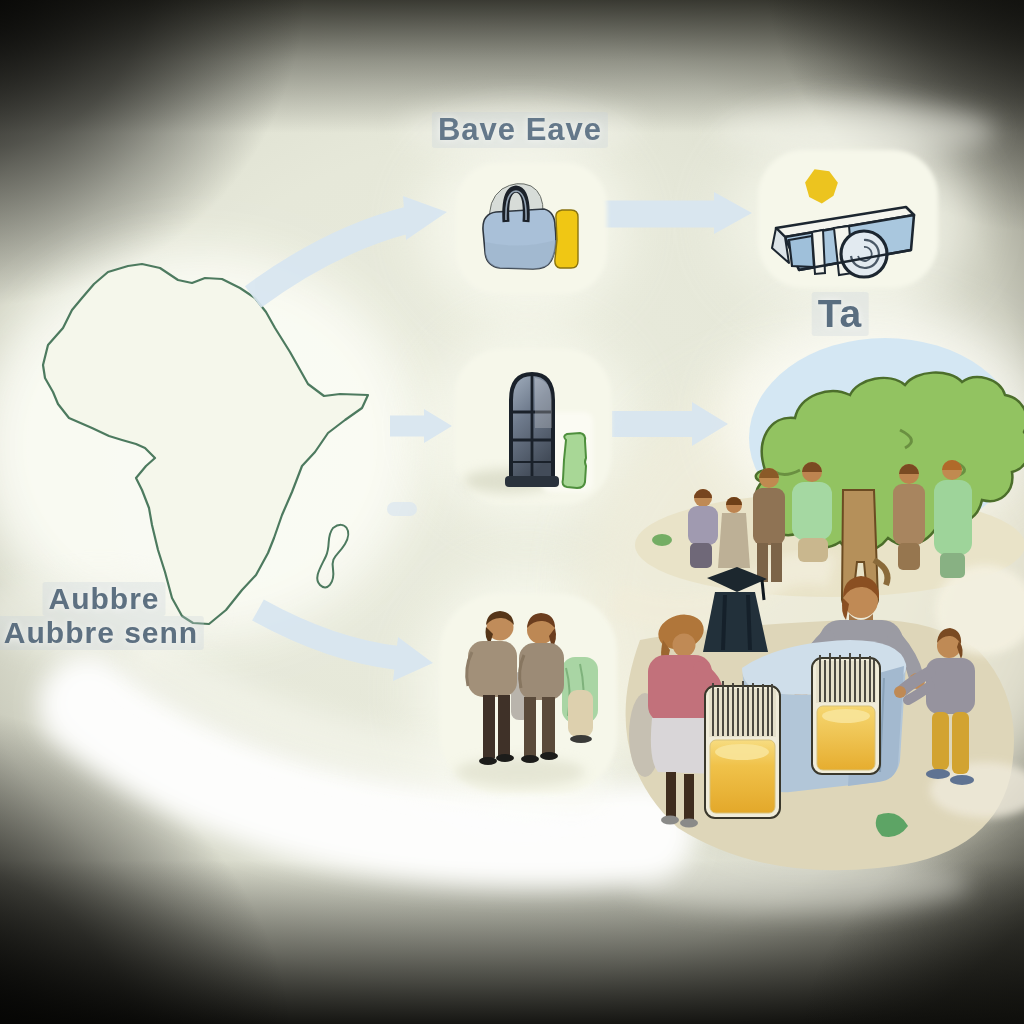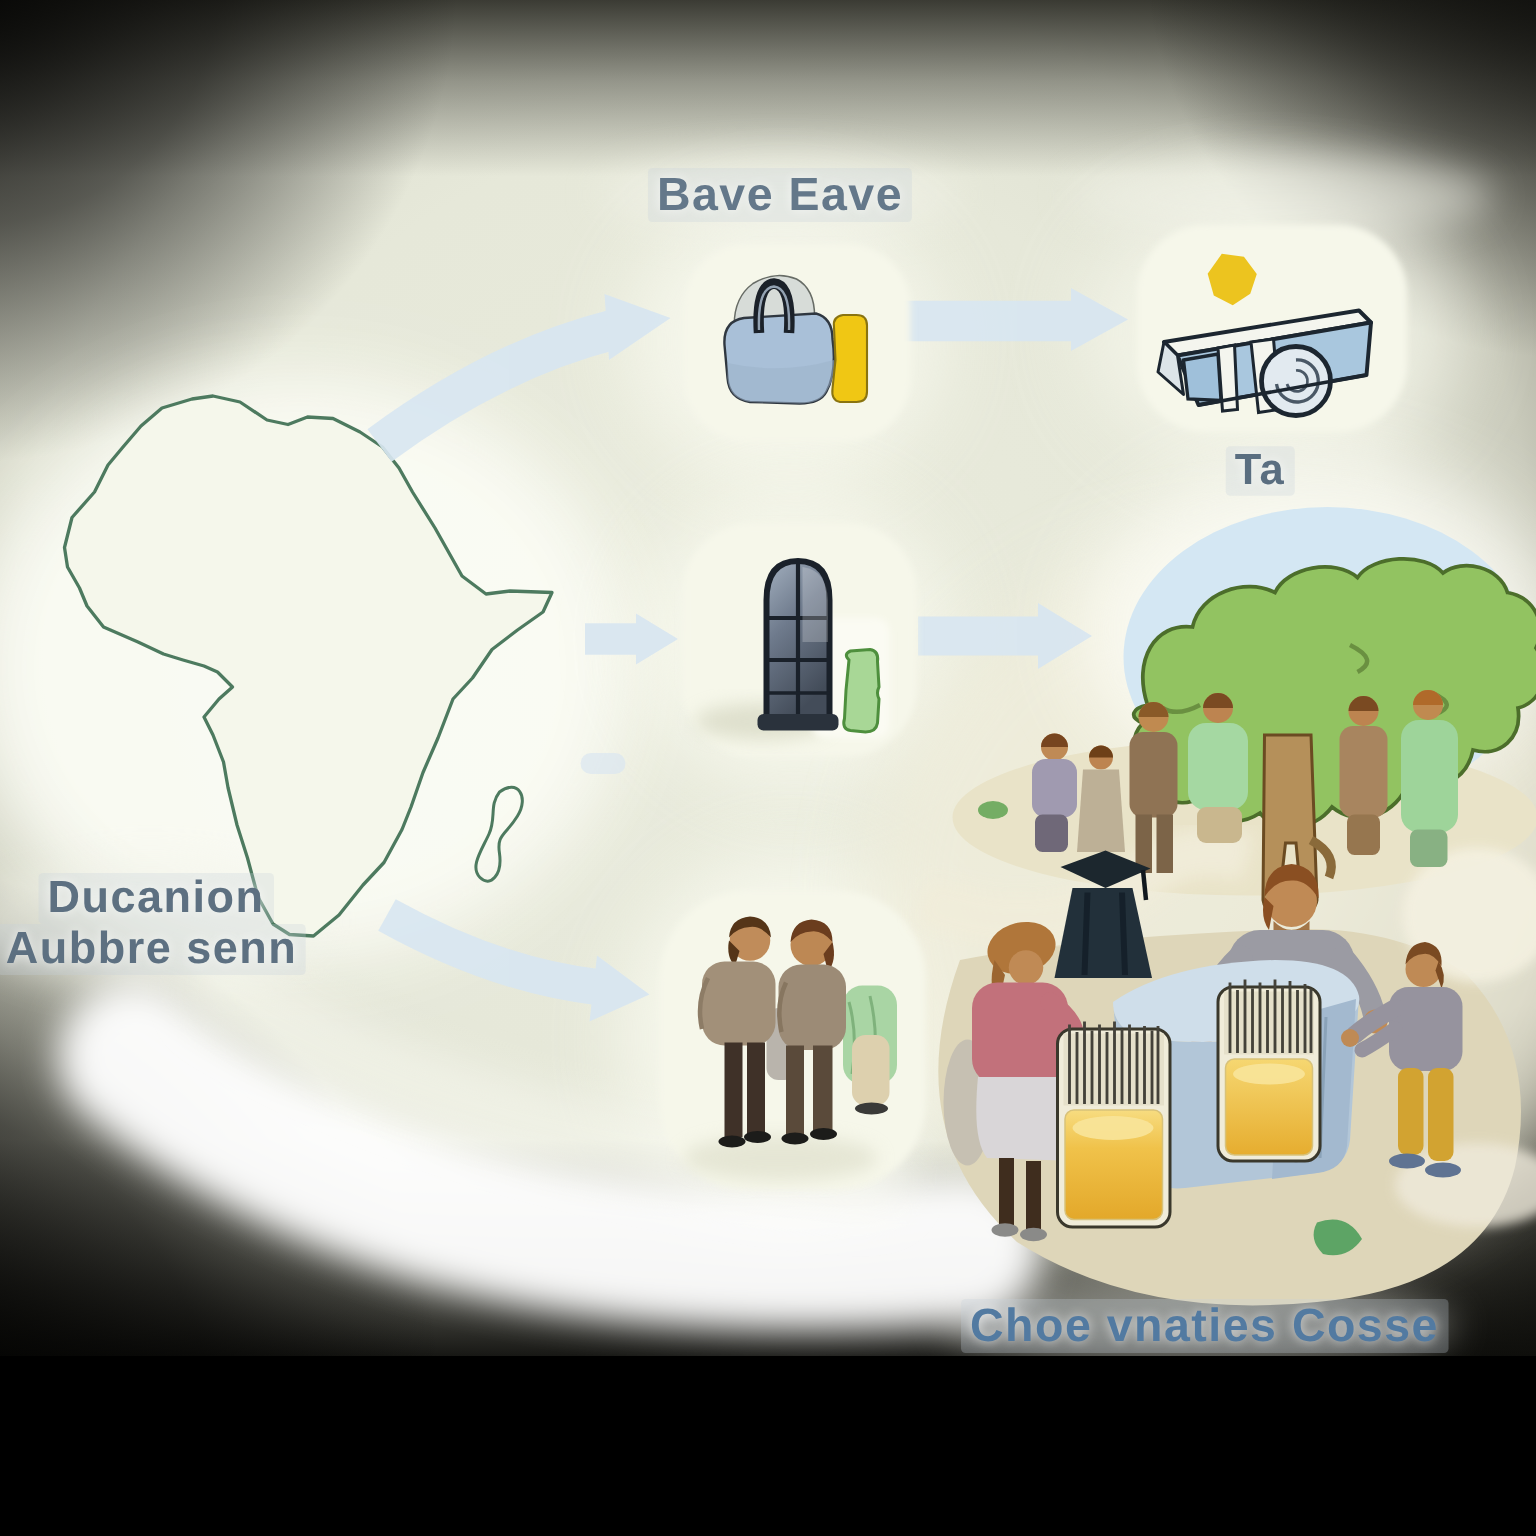--- a/index.html
+++ b/index.html
@@ -1,30 +1,30 @@
 <!DOCTYPE html>
 <html><head>
 <meta charset="utf-8">
 <style>
   html,body{margin:0;padding:0;background:#000;}
-  .stage{position:relative;width:1024px;height:904px;overflow:hidden;font-family:"Liberation Sans",sans-serif;
+  .stage{position:relative;width:1024px;height:1024px;overflow:hidden;font-family:"Liberation Sans",sans-serif;
     background:
       radial-gradient(circle 480px at -2% -2%, rgba(6,6,5,0.97) 0%, rgba(6,6,5,0.6) 35%, rgba(6,6,5,0) 68%),
       radial-gradient(circle 430px at 102% -5%, rgba(12,12,10,0.92) 0%, rgba(12,12,10,0.5) 35%, rgba(12,12,10,0) 66%),
       radial-gradient(circle 560px at -8% 106%, rgba(3,3,2,0.98) 0%, rgba(3,3,2,0.6) 40%, rgba(3,3,2,0) 68%),
       radial-gradient(circle 500px at 108% 108%, rgba(14,14,11,0.9) 0%, rgba(14,14,11,0.45) 38%, rgba(14,14,11,0) 64%),
       linear-gradient(180deg, rgba(30,30,24,0.85) 0%, rgba(30,30,24,0.4) 6%, rgba(30,30,24,0) 13%),
       linear-gradient(0deg, rgba(8,8,6,0.92) 0%, rgba(8,8,6,0.5) 7%, rgba(8,8,6,0) 16%),
       radial-gradient(ellipse 740px 700px at 46% 45%, #e9ebdc 0%, #e6e8d9 45%, #dfe1d2 62%, #c9cabb 75%, #9d9d90 87%, #626258 100%);
   }
   svg{position:absolute;left:0;top:0;}
   .lbl{position:absolute;transform:translate(-50%,-50%);font-weight:700;letter-spacing:1px;white-space:nowrap;
        background:rgba(198,210,220,0.28);padding:0 6px;border-radius:3px;text-shadow:0 0 7px rgba(255,255,255,0.7);}
   .lbl-top{font-size:31px;color:#64788a;}
-  .lbl-ta{font-size:29px;color:#5a6e80;text-align:right;}
+  .lbl-ta{font-size:39px;color:#5a6e80;text-align:right;}
   .lbl-map{font-size:30px;color:#5d7081;}
   .lbl-cap{font-size:31px;color:#527aa1;}
 </style>
 </head>
 <body>
 
 <div class="stage">
   <svg width="1024" height="1024" viewBox="0 0 1024 1024">
     <defs>
       <filter id="b2" x="-20%" y="-20%" width="140%" height="140%">
@@ -319,16 +319,15 @@
         <ellipse cx="938" cy="774" rx="12" ry="5" fill="#5f7392"></ellipse>
         <ellipse cx="962" cy="780" rx="12" ry="5" fill="#5f7392"></ellipse>
       </g>
 
       <path d="M 878 815 Q 898 808 908 826 Q 898 840 882 836 Q 872 826 878 815 Z" fill="#4f9e5c" opacity="0.9"></path>
     </g>
   </svg>
 
   <div class="lbl lbl-top" style="left:520px;top:130px;">Bave Eave</div>
   <div class="lbl lbl-ta" style="left:840px;top:314px;">Ta</div>
-  <div class="lbl lbl-map" style="left:104px;top:599px;">Ducanion</div>
+  <div class="lbl lbl-map" style="left:104px;top:599px;">Aubbre</div>
   <div class="lbl lbl-map" style="left:101px;top:633px;">Aubbre senn</div>
-  <div class="lbl lbl-cap" style="left:803px;top:884px;">Choe vnaties Cosse</div>
 </div>
 
 </body></html>

